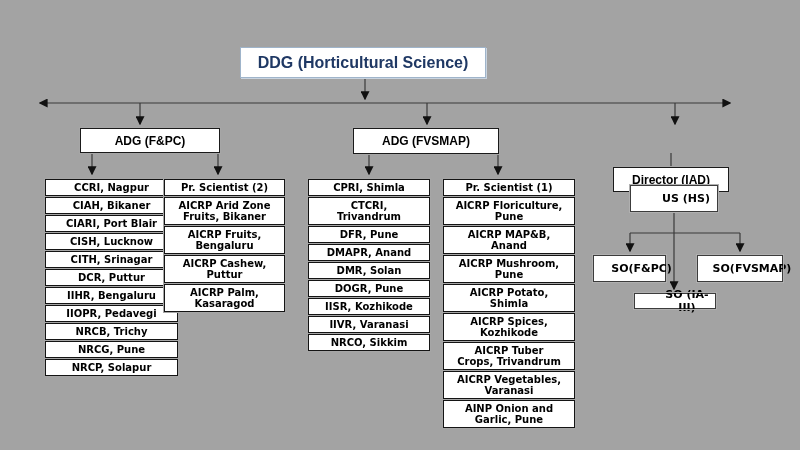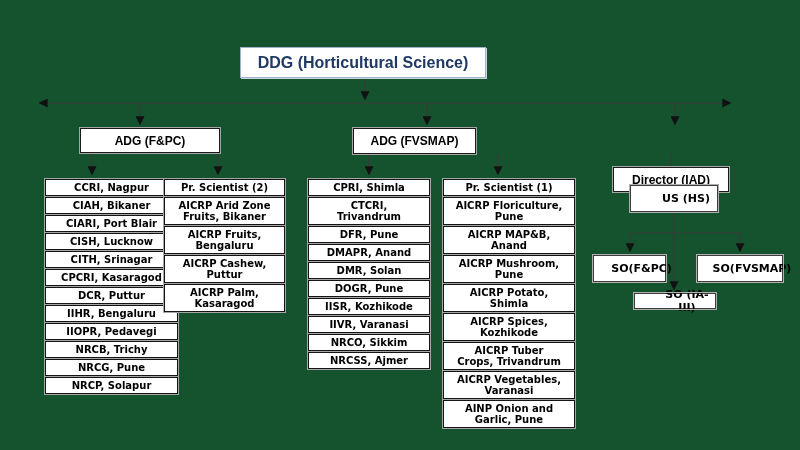--- a/index.html
+++ b/index.html
@@ -1,17 +1,17 @@
 <!DOCTYPE html>
 <html style="--title_border: #9fb4ca; --title_text: #1f3864; --line: #3a3a3a; --box_border: #141414;"><head>
 <meta charset="utf-8">
 <style>
   html,body{margin:0;padding:0;background:#ffffff;}
   .stage{
-    position:relative;width:800px;height:450px;background:#14532d;
+    position:relative;width:800px;height:450px;background:#a3a3a3;
     font-family:"Liberation Sans",sans-serif;overflow:hidden;
   }
   svg.connectors{position:absolute;left:0;top:0;width:800px;height:450px;pointer-events:none;}
 
   .box{
     position:absolute;background:#ffffff;display:flex;align-items:center;justify-content:center;
     text-align:center;box-sizing:border-box;
   }
   .root-box{
     border:1.5px solid var(--title_border,#9fb4ca);
@@ -71,30 +71,29 @@
       <path d="M630 233 H740"></path>
       <path d="M630 233 V251" marker-end="url(#arr)"></path>
       <path d="M740 233 V251" marker-end="url(#arr)"></path>
       <path d="M674 233 V289" marker-end="url(#arr)"></path>
     </g>
   </svg>
 
   <div class="box root-box" style="left:240px;top:47px;width:246px;height:31px;">DDG (Horticultural Science)</div>
 
   <div class="box hdr-box" style="left:80px;top:128px;width:140px;height:25px;">ADG (F&amp;PC)</div>
-  <div class="box hdr-box" style="left:353px;top:128px;width:123px;height:26px;text-align:center;">ADG (FVSMAP)</div>
+  <div class="box hdr-box" style="left:353px;top:128px;width:146px;height:26px;text-align:center;">ADG (FVSMAP)</div>
   <div class="box hdr-box" style="left:613px;top:128px;width:116px;height:25px;margin-top:39px;">Director (IAD)</div>
 
   <div class="col" style="left:33px;top:179px;width:133px;padding-left:12px;">
       <div class="item">CCRI, Nagpur</div>
       <div class="item">CIAH, Bikaner</div>
       <div class="item">CIARI, Port Blair</div>
       <div class="item">CISH, Lucknow</div>
       <div class="item">CITH, Srinagar</div>
-      <div class="item">CPCRI, Kasaragod</div>
       <div class="item">DCR, Puttur</div>
       <div class="item">IIHR, Bengaluru</div>
       <div class="item">IIOPR, Pedavegi</div>
       <div class="item">NRCB, Trichy</div>
       <div class="item">NRCG, Pune</div>
       <div class="item">NRCP, Solapur</div>
     </div>
 
   <div class="col" style="left:164px;top:179px;width:121px;">
       <div class="item">Pr. Scientist (2)</div>
@@ -112,21 +111,20 @@
       <div class="item">CPRI, Shimla</div>
       <div class="item">CTCRI,
 Trivandrum</div>
       <div class="item">DFR, Pune</div>
       <div class="item">DMAPR, Anand</div>
       <div class="item">DMR, Solan</div>
       <div class="item">DOGR, Pune</div>
       <div class="item">IISR, Kozhikode</div>
       <div class="item">IIVR, Varanasi</div>
       <div class="item">NRCO, Sikkim</div>
-      <div class="item">NRCSS, Ajmer</div>
     </div>
 
   <div class="col" style="left:443px;top:179px;width:132px;">
       <div class="item">Pr. Scientist (1)</div>
       <div class="item">AICRP Floriculture,
 Pune</div>
       <div class="item">AICRP MAP&amp;B,
 Anand</div>
       <div class="item">AICRP Mushroom,
 Pune</div>

